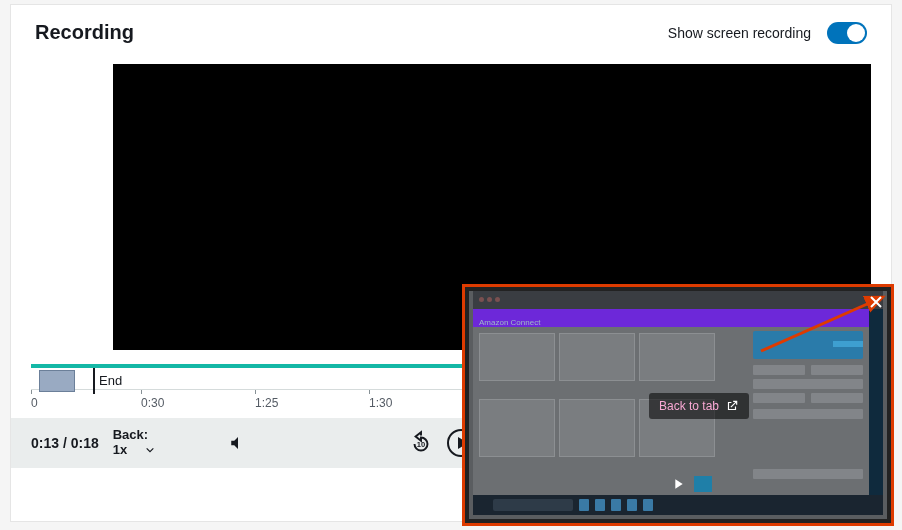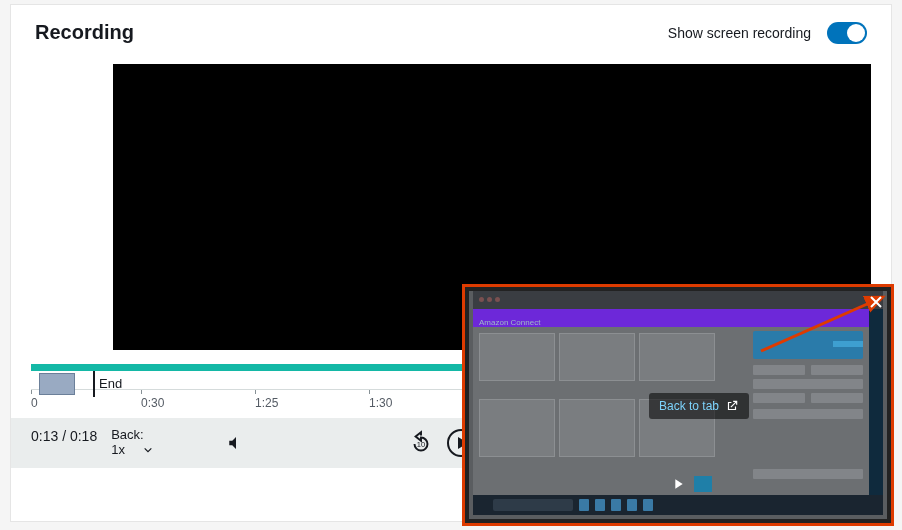--- a/index.html
+++ b/index.html
@@ -12,29 +12,29 @@
     .toggle-group { display: flex; align-items: center; gap: 16px; }
     .toggle-label { font-size: 14px; color: #16191f; }
     .toggle { width: 40px; height: 22px; background: #0073bb; border-radius: 11px; position: relative; cursor: pointer; }
     .toggle::after { content: ""; position: absolute; left: 20px; top: 2px; width: 18px; height: 18px; background: #fff; border-radius: 50%; }
     
     .video-area { margin: 2px 20px 0 20px; height: 286px; position: relative; }
     .video-left-gutter { position: absolute; left: 0; top: 0; width: 82px; height: 100%; background: #fff; }
     .video-black { position: absolute; left: 82px; top: 0; right: 0; height: 100%; background: #000; }
     
     .timeline { margin: 14px 20px 0 20px; height: 50px; position: relative; }
-    .timeline-ruler { position: absolute; left: 0; right: 0; top: 0; height: 26px; border-bottom: 1px solid #d5dbdb; border-top: 7px solid #14b8a6; }
+    .timeline-ruler { position: absolute; left: 0; right: 0; top: 0; height: 26px; border-bottom: 1px solid #d5dbdb; border-top: 4px solid #14b8a6; }
     .segment { position: absolute; left: 8px; top: 2px; width: 36px; height: 22px; background: #99aac2; border: 1px solid #6b7f99; }
     .end-marker { position: absolute; left: 62px; top: 0; height: 26px; width: 2px; background: #16191f; }
     .end-label { position: absolute; left: 68px; top: 5px; font-size: 13px; color: #16191f; }
     .tick-labels { position: absolute; left: 0; right: 0; top: 30px; height: 18px; }
     .tick { position: absolute; font-size: 12px; color: #545b64; top: 2px; }
     .tick::before { content: ""; position: absolute; left: 0; top: -6px; width: 1px; height: 4px; background: #879196; }
     
-    .controls { margin: 4px 0 0 0; padding: 10px 20px 10px 20px; background: #eaeded; display: flex; gap: 14px; height: 50px; }
+    .controls { margin: 4px 0 0 0; padding: 10px 20px 10px 20px; background: #eaeded; display: flex; align-items: center; gap: 14px; height: 50px; font-weight: bold; }
     .time-display { font-size: 14px; color: #16191f; }
     .speed-block { font-size: 13px; color: #16191f; line-height: 1.15; }
     .speed-row { display: flex; align-items: center; gap: 18px; }
     .spacer { flex: 1; }
     .icon-btn { width: 30px; height: 30px; display: flex; align-items: center; justify-content: center; cursor: pointer; }
     .volume-icon { margin-left: 54px; }
     .ctrl-right { display: flex; align-items: center; gap: 10px; margin-right: 395px; }
     
     .pip { position: absolute; left: 462px; top: 284px; width: 432px; height: 242px; border: 3px solid #de3b00; background: #222; }
     .pip-inner { position: absolute; left: 4px; right: 4px; top: 4px; bottom: 4px; background: #5a5d60; overflow: hidden; }
@@ -63,21 +63,21 @@
     .pip-tile.t3 { left: 166px; top: 6px; width: 76px; height: 48px; }
     .pip-tile.t4 { left: 6px; top: 72px; width: 76px; height: 58px; }
     .pip-tile.t5 { left: 86px; top: 72px; width: 76px; height: 58px; }
     .pip-tile.t6 { left: 166px; top: 72px; width: 76px; height: 58px; }
 
     .pip-taskbar { position: absolute; left: 4px; bottom: 4px; right: 4px; height: 20px; background: #1a2530; }
     .pip-search { position: absolute; left: 20px; top: 4px; width: 80px; height: 12px; background: #2e3b48; border-radius: 2px; }
     .pip-task-icons { position: absolute; left: 106px; top: 4px; display: flex; gap: 6px; }
     .pip-task-icons span { width: 10px; height: 12px; background: #3a7aa5; display: block; border-radius: 1px; }
     
-    .pip-callout { position: absolute; left: 180px; top: 102px; display: flex; align-items: center; gap: 6px; background: rgba(0,0,0,.55); color: #7dd3fc; font-size: 12px; padding: 6px 10px; border-radius: 3px; }
+    .pip-callout { position: absolute; left: 180px; top: 102px; display: flex; align-items: center; gap: 6px; background: rgba(0,0,0,.55); color: #f9a8d4; font-size: 12px; padding: 6px 10px; border-radius: 3px; }
     
     .pip-play-row { position: absolute; left: 0; right: 0; bottom: 24px; height: 22px; display: flex; align-items: center; justify-content: center; gap: 8px; }
     .pip-prog-chip { position: absolute; left: 50%; margin-left: 16px; width: 18px; height: 16px; background: #1f7fa8; }
     
     .pip-close { position: absolute; right: 6px; top: 6px; width: 18px; height: 18px; display: flex; align-items: center; justify-content: center; cursor: pointer; z-index: 4; }
     
     .arrow-svg { position: absolute; left: 294px; top: 4px; width: 134px; height: 62px; pointer-events: none; z-index: 3; }
     
     
     .chev { width: 10px; height: 10px; }

